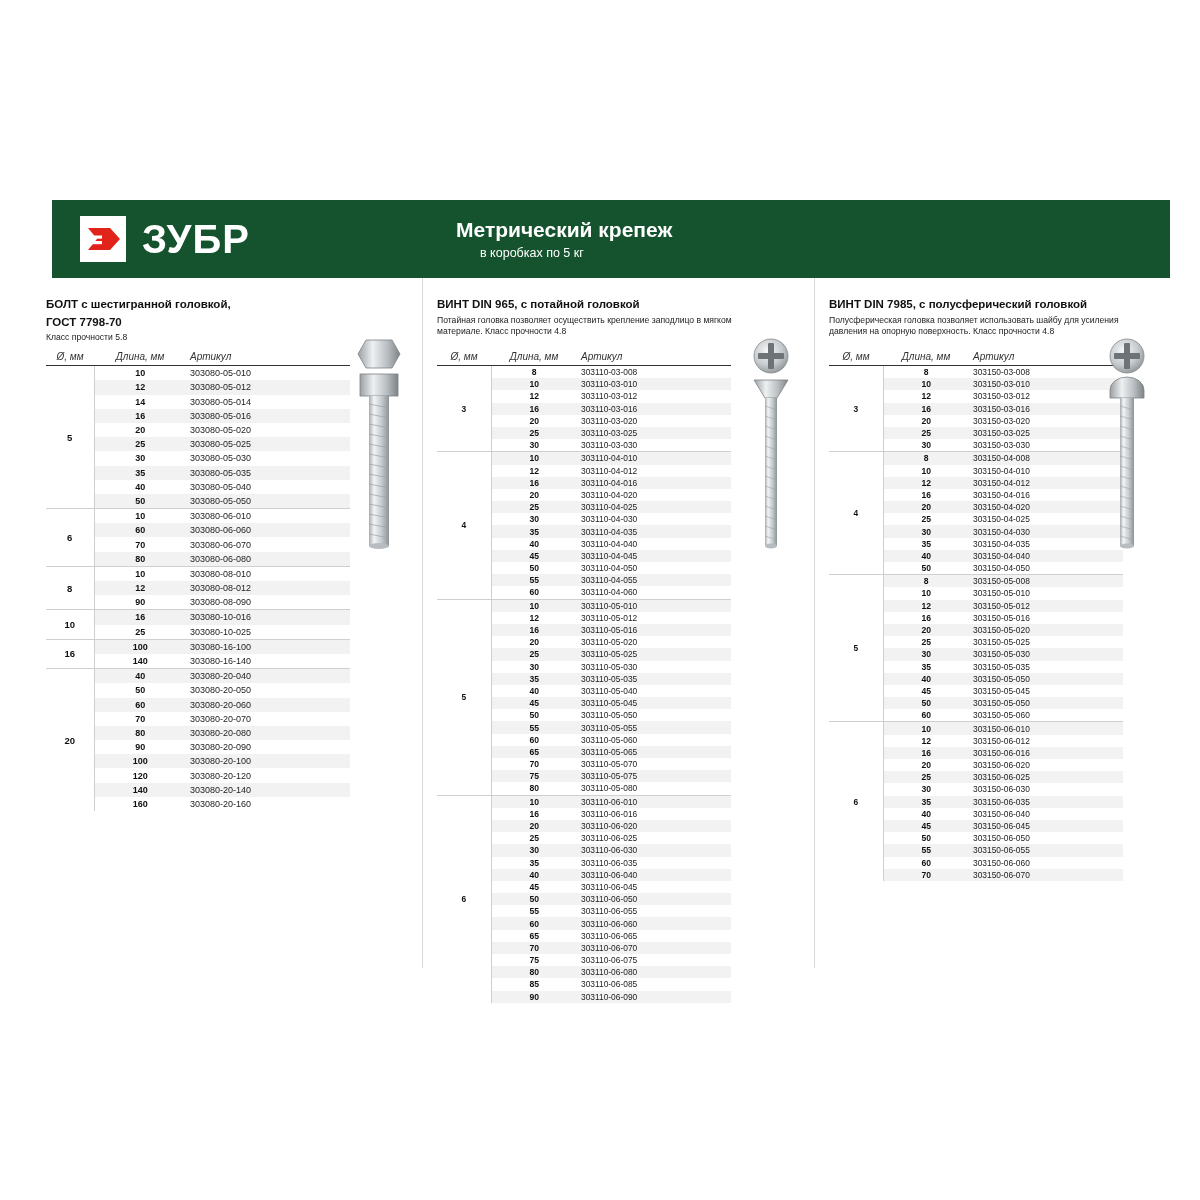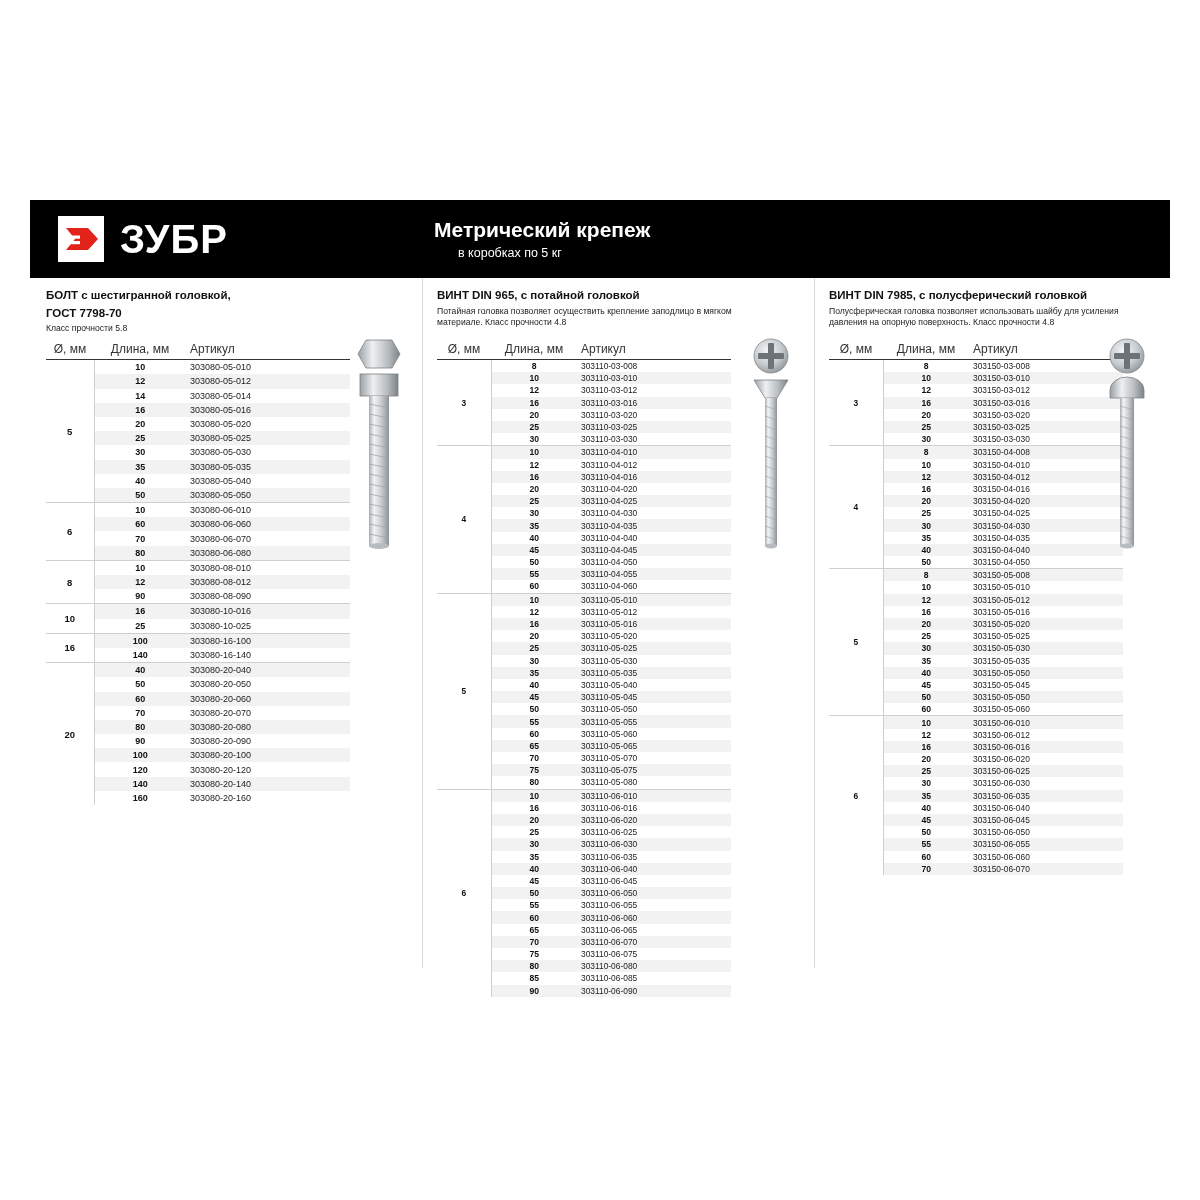--- a/index.html
+++ b/index.html
@@ -21,23 +21,24 @@
     top: 200px;
     width: 1140px;
     height: 800px;
     background: #ffffff;
   }
 
   
   .header {
     position: relative;
     height: 78px;
-    background: #000000;
+    background: #14532d;
     display: flex;
     align-items: center;
+    margin-left: 22px;
   }
   .logo-wrap {
     width: 390px;
     height: 78px;
     display: flex;
     align-items: center;
     padding-left: 28px;
     box-sizing: border-box;
   }
   .logo-mark {
@@ -95,35 +96,37 @@
   }
   .cat-desc {
     font-size: 8.6px;
     color: #222;
     line-height: 1.3;
     margin-top: 2px;
     max-width: 300px;
   }
   .cat-head {
     min-height: 46px;
+    margin-top: 9px;
   }
 
   table.parts {
     border-collapse: collapse;
     width: 300px;
     margin-top: 6px;
     table-layout: fixed;
   }
   table.parts th {
-    font-size: 12px;
+    font-size: 10px;
     font-weight: normal;
     color: #333;
     text-align: center;
     padding: 2px 0 3px 0;
     border-bottom: 1px solid #333;
+    font-style: italic;
   }
   table.parts th.c-dia { width: 48px; }
   table.parts th.c-len { width: 92px; }
   table.parts th.c-art { width: 160px; text-align: left; padding-left: 4px;}
   table.parts td {
     font-size: 9px;
     color: #111;
     padding: 0;
     height: 14.2px;
     vertical-align: middle;

